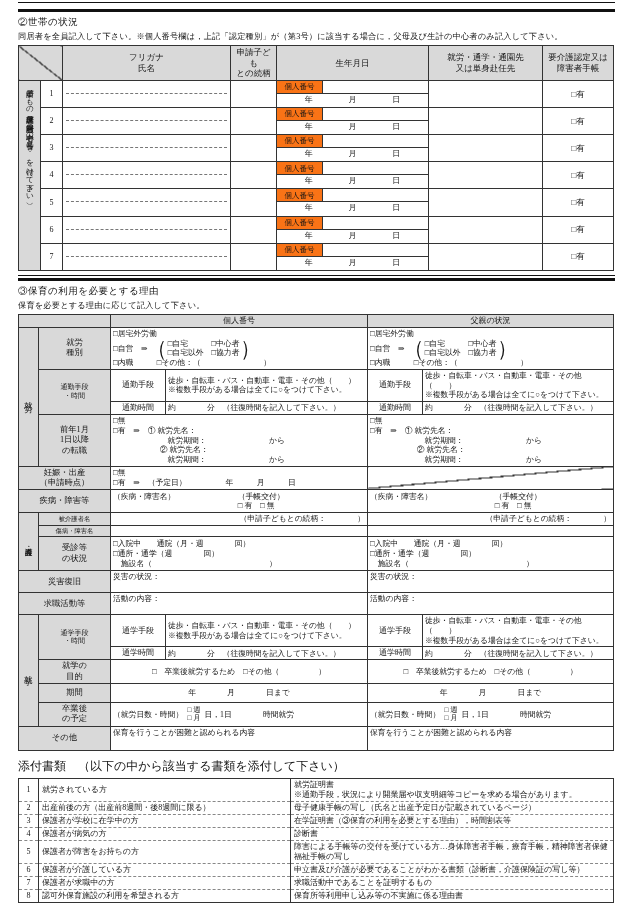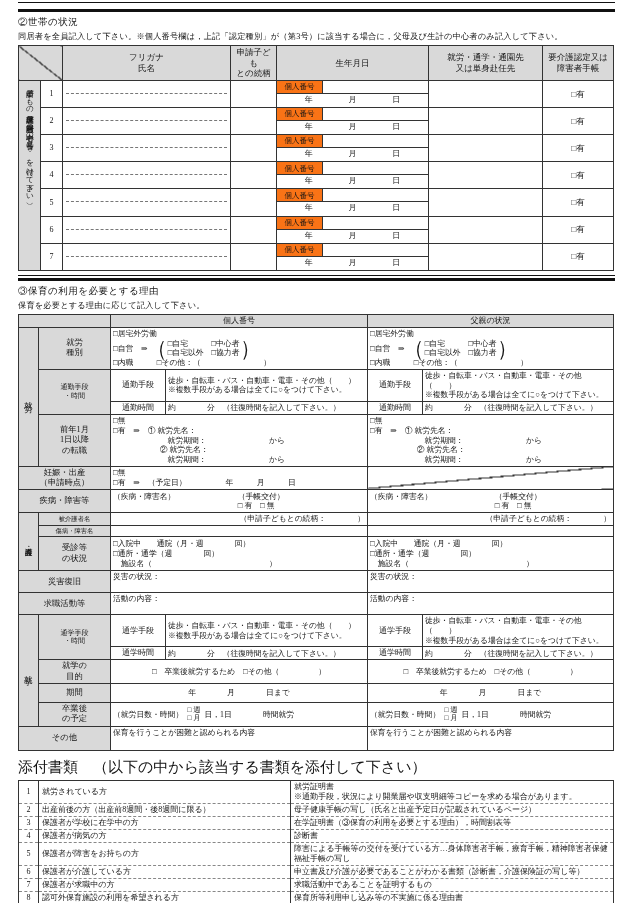--- a/index.html
+++ b/index.html
@@ -70,21 +70,21 @@
   .grad-flex { display: flex; align-items: center; gap: 4px; }
   .grad-stack { font-size: 7.2px; line-height: 1.2; }
   .diag-down {
     background-image: linear-gradient(to right bottom,
       transparent calc(50% - 0.6px), #333 calc(50% - 0.6px),
       #333 calc(50% + 0.6px), transparent calc(50% + 0.6px));
   }
   .right-al { text-align: right; }
 
   
-  .att-title { font-size: 15px; margin-top: 7px; }
+  .att-title { font-size: 12px; margin-top: 7px; }
   .t4 { margin-top: 3px; border: 1px solid #333; }
   .t4 td { border: none; border-left: 1px solid #333; font-size: 8px; padding: 1px 3px; }
   .t4 td.no-cell { border-left: none; border-right: 1px dashed #888; text-align: center; }
   .t4 tr + tr td { border-top: 1px dashed #888; }
 </style>
 </head>
 <body>
 
 <div class="page">
 <div class="content">

